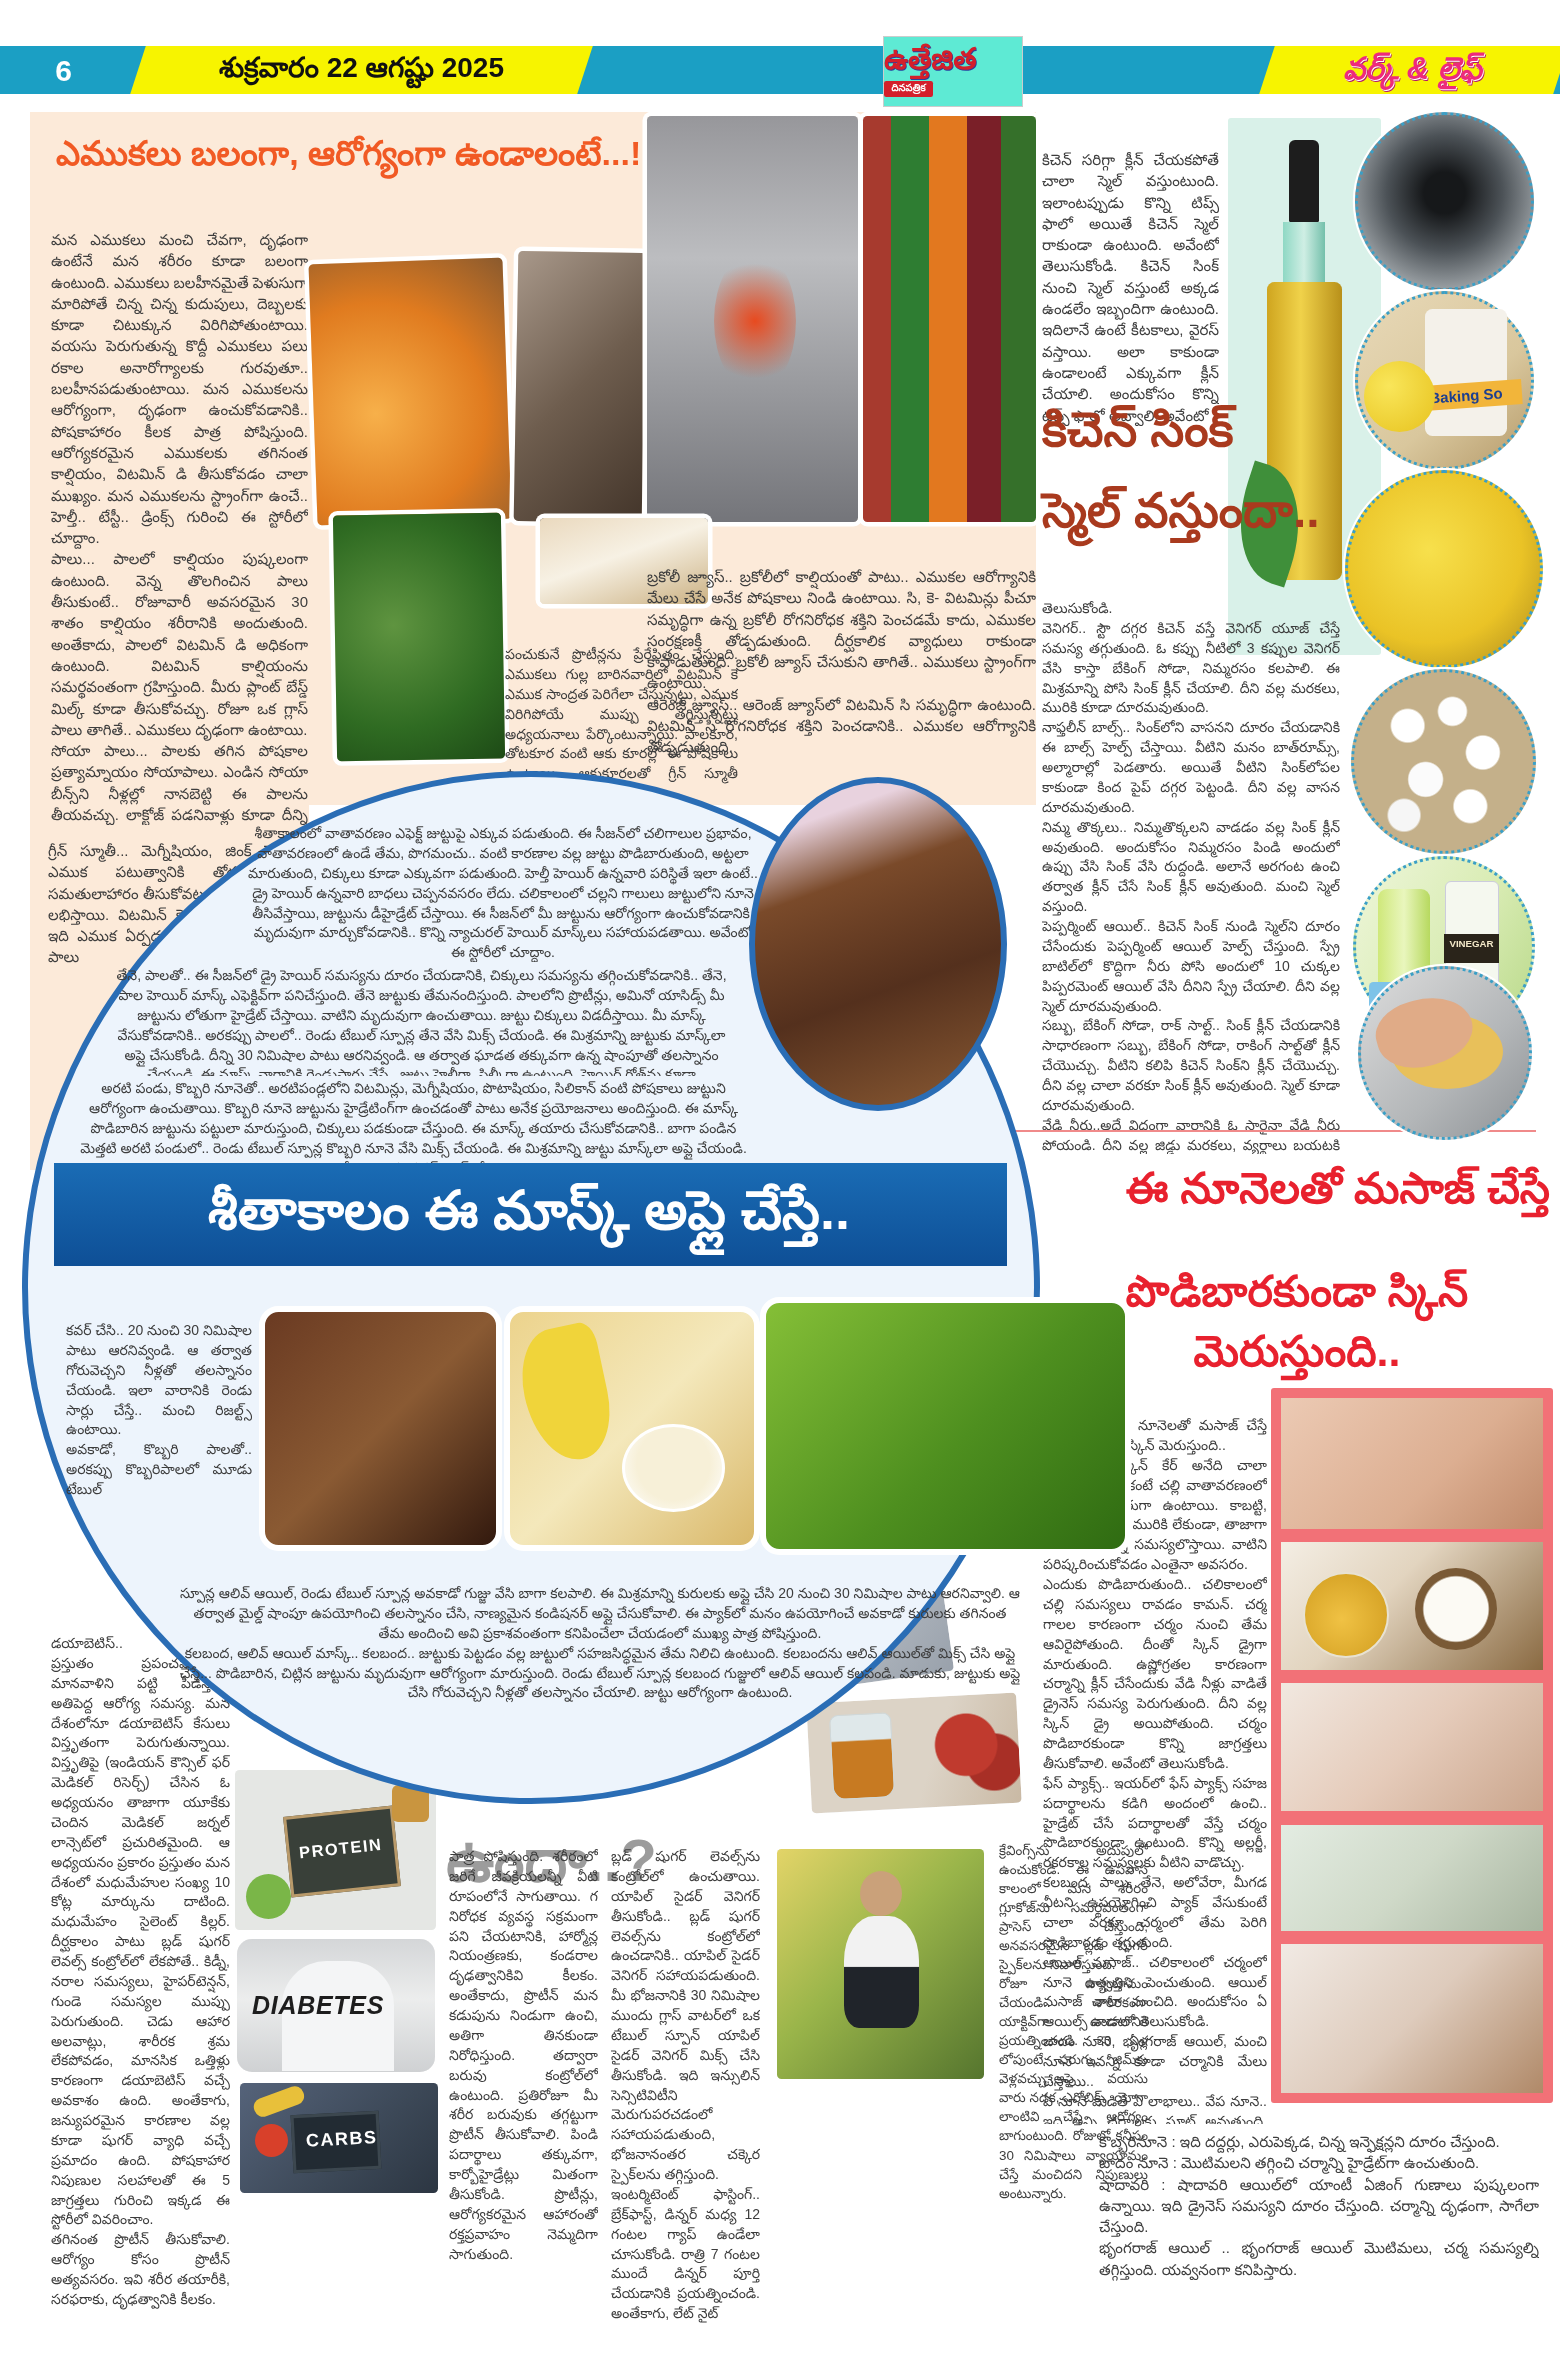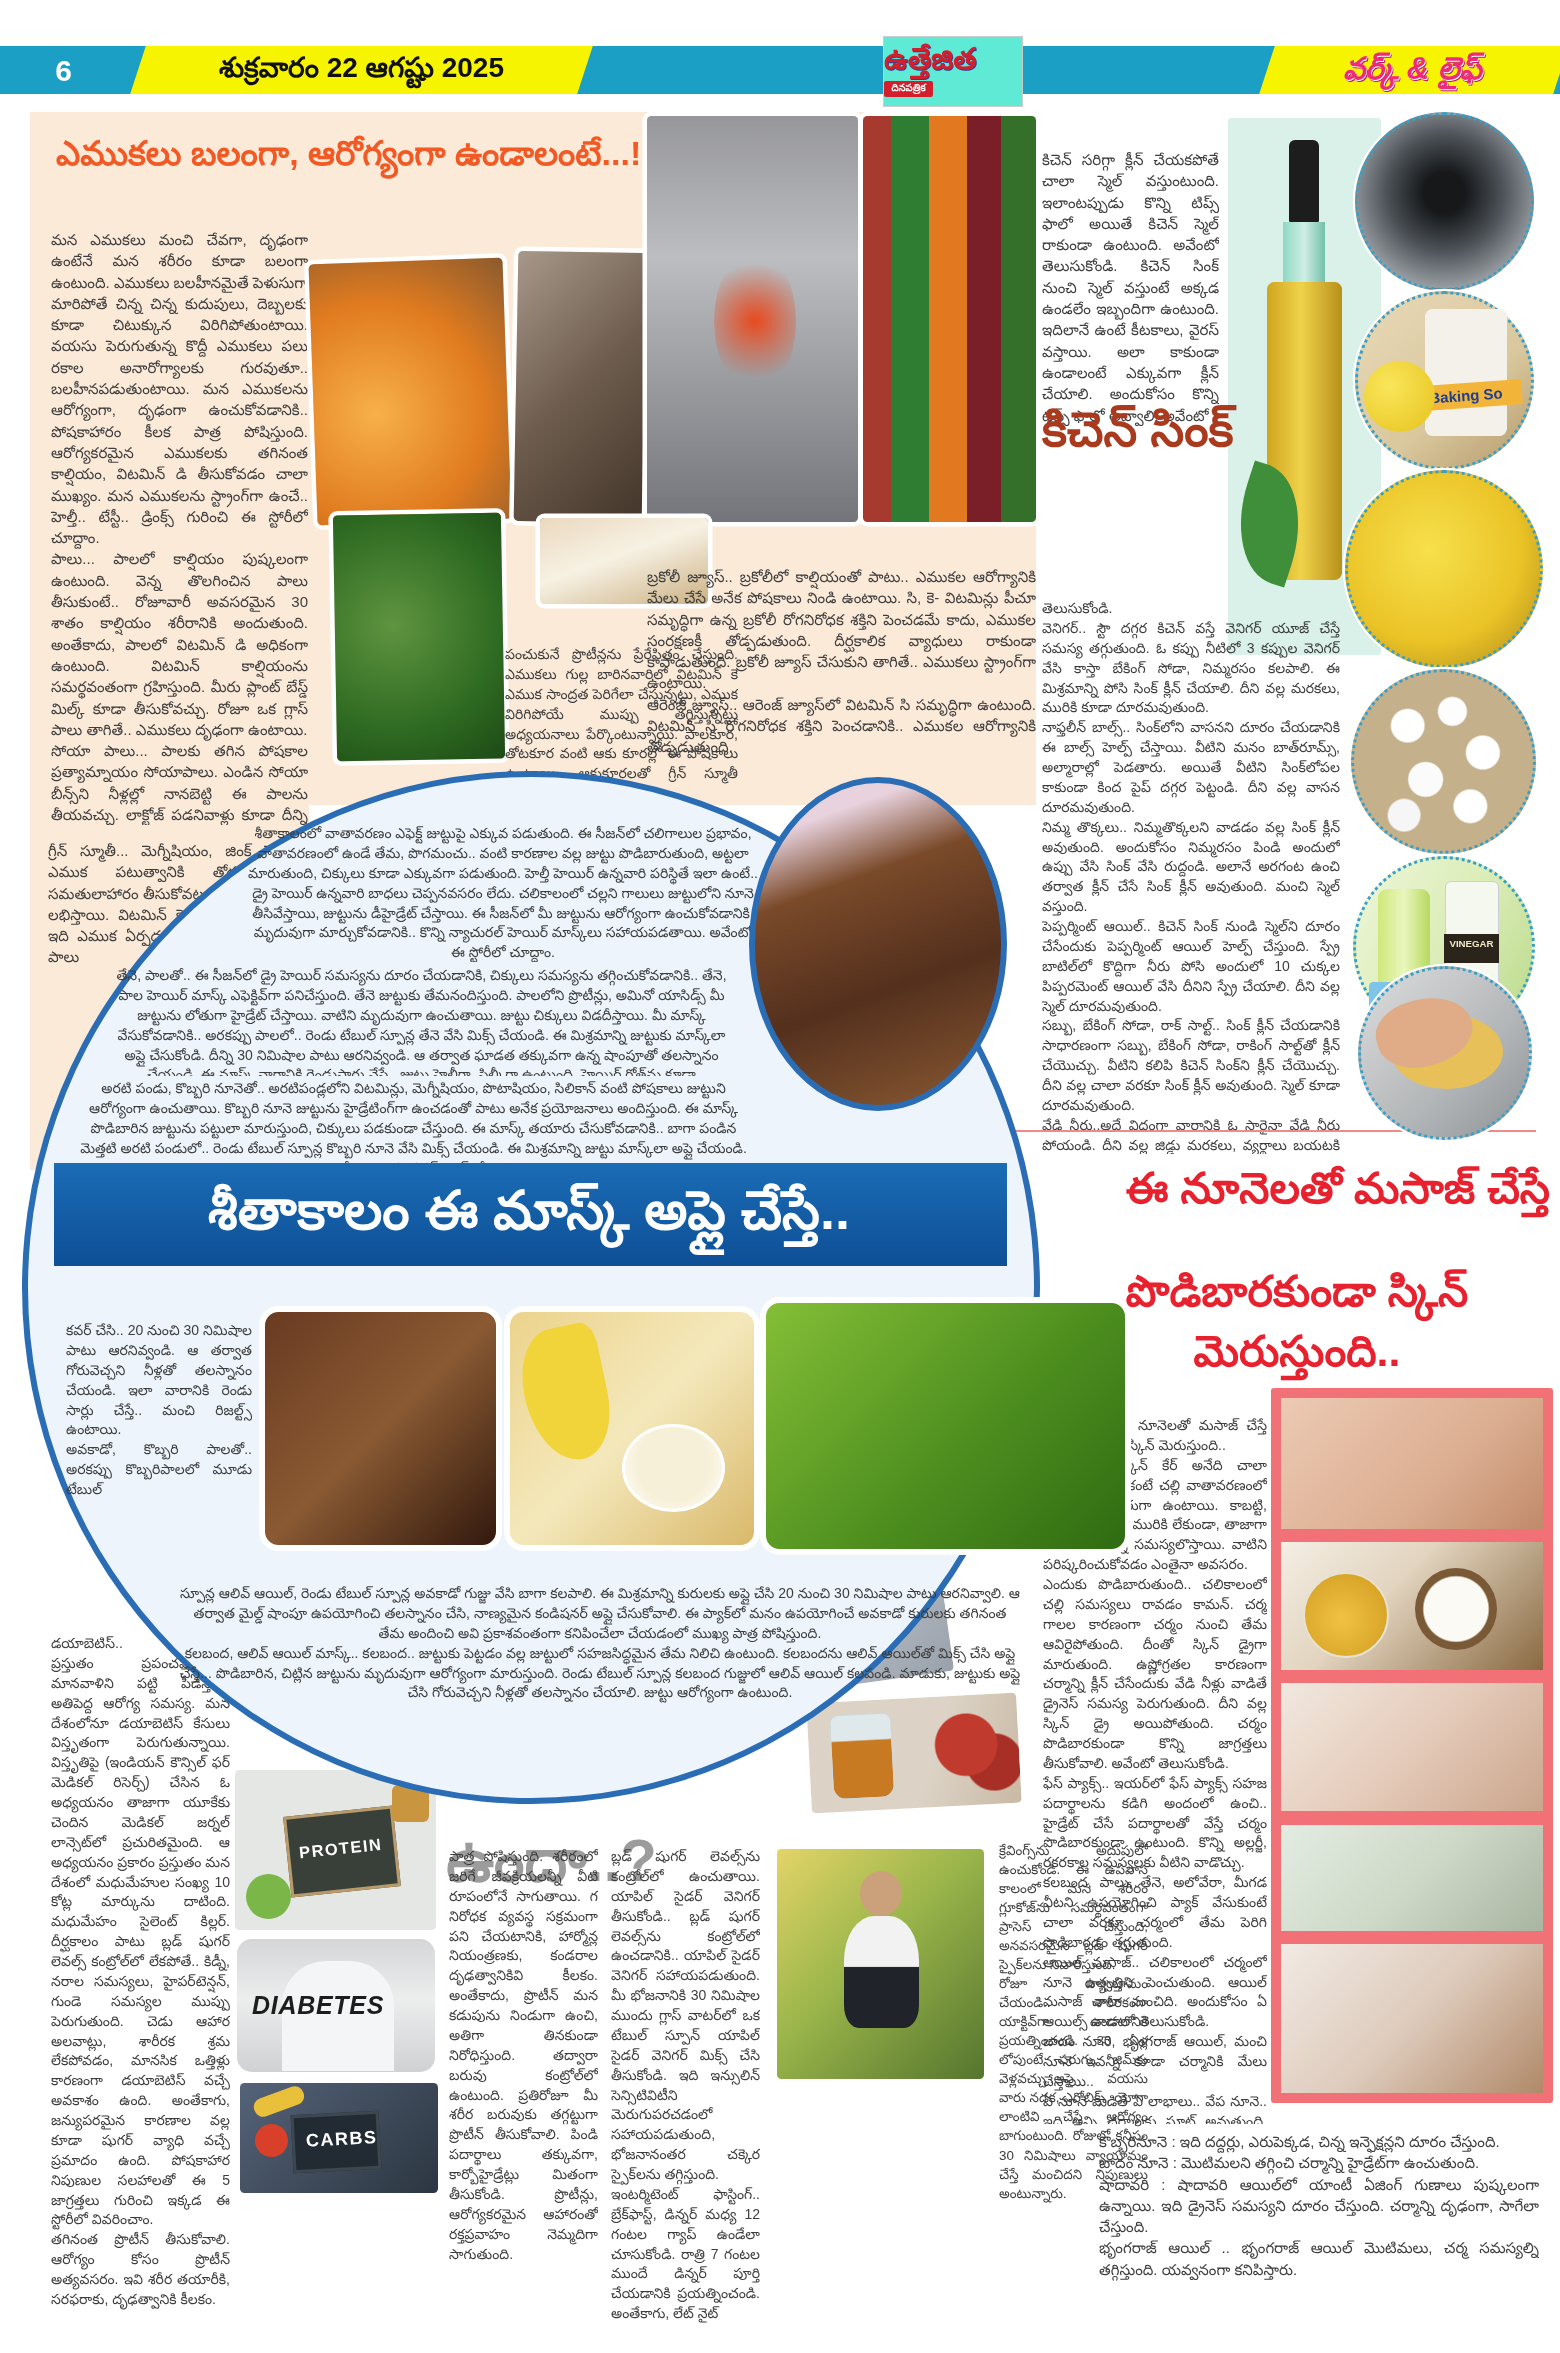--- a/index.html
+++ b/index.html
@@ -106,20 +106,21 @@
     <div class="abs" style="left:89px;top:22.4px;width:52px;height:127px;background:#f5f8ef;border-radius:6px;border:0.7px solid #ccd;"></div>
     <div class="abs" style="left:88px;top:75px;width:55px;height:29px;background:#2a241a;color:#f3e8c8;font-size:9.7px;font-weight:bold;text-align:center;line-height:19.4px;">VINEGAR</div>
     <div class="abs" style="left:13.4px;top:123px;width:52px;height:34px;background:#7ec3e8;border-radius:4.5px;"></div>
   </div>
   <div class="abs circ g-sponge" style="left:1358px;top:966px;width:168px;height:168px;z-index:1;">
     <div class="abs" style="left:30px;top:45px;width:112px;height:75px;background:#e8c05a;border-radius:50%;"></div>
     <div class="abs" style="left:15px;top:30px;width:97px;height:67px;background:#e0ab87;border-radius:45% 55% 50% 50%;transform:rotate(-15deg);"></div>
   </div>
 
   <div class="abs" style="left:1042px;top:402px;width:313px;height:58px;color:#a93a1e;font-size:48px;font-weight:bold;">కిచెన్ సింక్</div>
+  <div class="abs" style="left:1042px;top:483px;width:328px;height:58px;color:#a93a1e;font-size:48px;font-weight:bold;">స్మెల్ వస్తుందా..</div>
 
   <div class="abs tb" style="left:1042px;top:571px;width:298px;height:555px;font-size:14px;">తెలుసుకోండి.
 వెనిగర్.. స్టౌ దగ్గర కిచెన్ వస్తే వెనిగర్ యూజ్ చేస్తే సమస్య తగ్గుతుంది. ఓ కప్పు నీటిలో 3 కప్పుల వెనిగర్ వేసి కాస్తా బేకింగ్ సోడా, నిమ్మరసం కలపాలి. ఈ మిశ్రమాన్ని పోసి సింక్ క్లీన్ చేయాలి. దీని వల్ల మరకలు, మురికి కూడా దూరమవుతుంది.
 నాఫ్తలీన్ బాల్స్.. సింక్‌లోని వాసనని దూరం చేయడానికి ఈ బాల్స్ హెల్ప్ చేస్తాయి. వీటిని మనం బాత్‌రూమ్స్, అల్మారాల్లో పెడతారు. అయితే వీటిని సింక్‌లోపల కాకుండా కింద పైప్ దగ్గర పెట్టండి. దీని వల్ల వాసన దూరమవుతుంది.
 నిమ్మ తొక్కలు.. నిమ్మతొక్కలని వాడడం వల్ల సింక్ క్లీన్ అవుతుంది. అందుకోసం నిమ్మరసం పిండి అందులో ఉప్పు వేసి సింక్ వేసి రుద్దండి. అలానే అరగంట ఉంచి తర్వాత క్లీన్ చేసే సింక్ క్లీన్ అవుతుంది. మంచి స్మెల్ వస్తుంది.
 పెప్పర్మింట్ ఆయిల్.. కిచెన్ సింక్ నుండి స్మెల్‌ని దూరం చేసేందుకు పెప్పర్మింట్ ఆయిల్ హెల్ప్ చేస్తుంది. స్ప్రే బాటిల్‌లో కొద్దిగా నీరు పోసి అందులో 10 చుక్కల పిప్పరమెంట్ ఆయిల్ వేసి దీనిని స్ప్రే చేయాలి. దీని వల్ల స్మెల్ దూరమవుతుంది.
 సబ్బు, బేకింగ్ సోడా, రాక్ సాల్ట్.. సింక్ క్లీన్ చేయడానికి సాధారణంగా సబ్బు, బేకింగ్ సోడా, రాకింగ్ సాల్ట్‌తో క్లీన్ చేయొచ్చు. వీటిని కలిపి కిచెన్ సింక్‌ని క్లీన్ చేయొచ్చు. దీని వల్ల చాలా వరకూ సింక్ క్లీన్ అవుతుంది. స్మెల్ కూడా దూరమవుతుంది.
 వేడి నీరు..అదే విధంగా వారానికి ఓ సారైనా వేడి నీరు పోయండి. దీని వల్ల జిడ్డు మరకలు, వ్యర్థాలు బయటకి వెళ్తాయి. దీంతో పాటు డ్రైనేజీ క్లీన్ చేస్తుండాలి. దీని వల్ల సింక్ ఎక్కువగా స్మెల్ రాదు.</div>
 
   <div class="abs" style="left:22.4px;top:771px;width:1006px;height:1021px;border-radius:50%;background:#edf4fc;border:6.7px solid #2a6db5;z-index:2;"></div>

